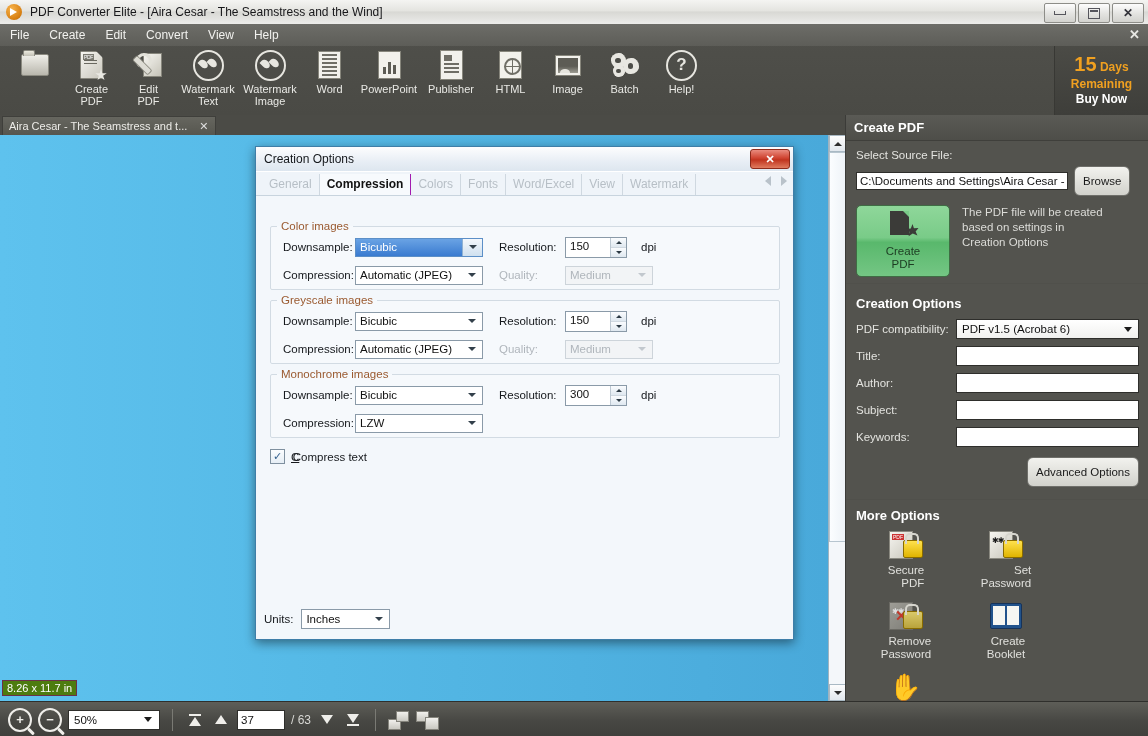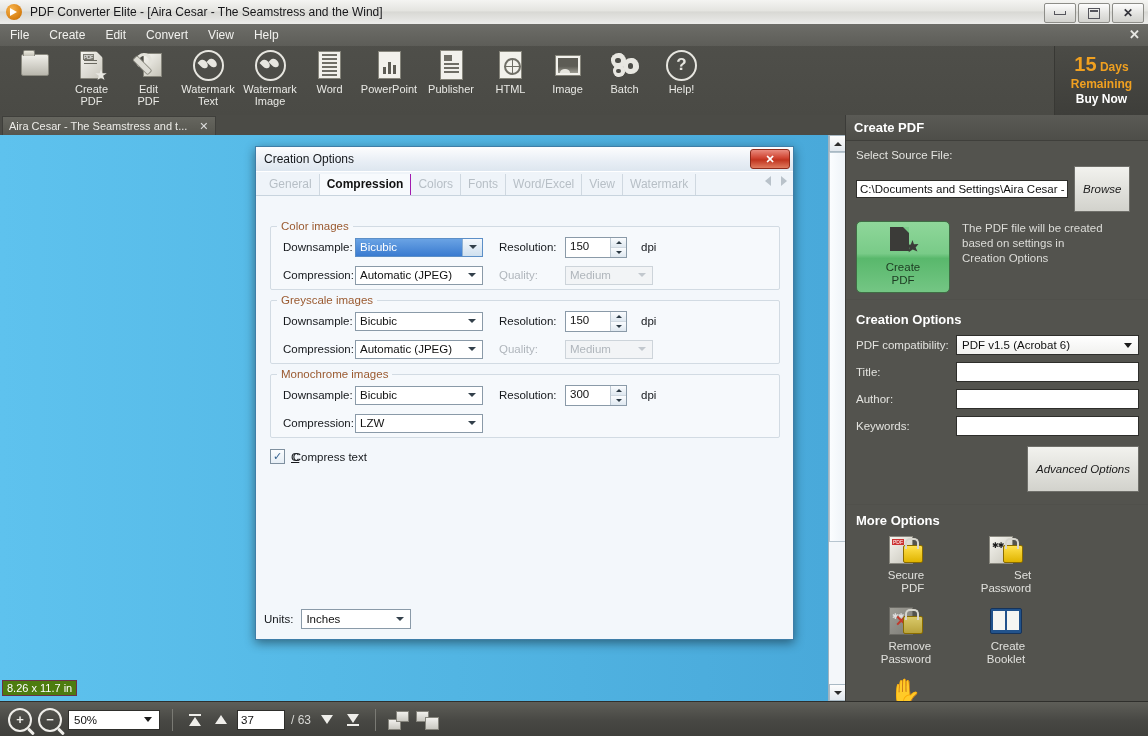--- a/index.html
+++ b/index.html
@@ -151,21 +151,21 @@
   .sb-head{height:25px;background:linear-gradient(to bottom,#5a5a55,#4e4e49);
     border-bottom:1px solid #3f3f3b;display:flex;align-items:center;padding-left:8px;}
   .sb-head h2{margin:0;font-size:13px;color:#ffffff;font-weight:bold;}
   .sb-sec{padding:8px 10px 6px 10px;border-bottom:1px solid #46464233;}
   .sb-lab{color:#e3e3df;font-size:11.5px;}
   .sb-title{color:#ffffff;font-size:13px;font-weight:bold;margin:6px 0 8px 0;}
   .txtfield{background:#ffffff;border:1px solid #2e2e2b;height:18px;font-size:11.5px;
     padding:0 3px;box-sizing:border-box;color:#111;font-family:"Liberation Sans",sans-serif;
     line-height:16px;white-space:nowrap;overflow:hidden;}
   .btn3d{background:linear-gradient(to bottom,#f2f2ee,#d2d2cc);border:1px solid #6f6f6a;
-    font-size:11.5px;color:#1a1a1a;padding:16px 8px;border-radius:0;font-family:"Liberation Sans",sans-serif;font-style:italic;}
+    font-size:11.5px;color:#1a1a1a;padding:8px 8px;border-radius:6px;font-family:"Liberation Sans",sans-serif;}
   .createbtn{width:92px;height:70px;border:1px solid #3f6d44;border-radius:5px;
     background:linear-gradient(to bottom,#8fd79a 0%,#79cb88 45%,#59b86c 52%,#74c684 100%);
     display:flex;flex-direction:column;align-items:center;justify-content:center;
     color:#1d3b22;font-size:11.5px;line-height:13px;text-align:center;}
   .cb-ic{width:26px;height:28px;position:relative;margin-bottom:6px;}
   .cb-ic .pg{position:absolute;left:0;top:0;width:19px;height:24px;background:#3b3b38;}
   .cb-ic .pg:after{content:"";position:absolute;right:0;top:0;border-top:6px solid #79cb88;border-left:6px solid transparent;}
   .cb-ic .st{position:absolute;right:-3px;bottom:2px;width:13px;height:13px;background:#3b3b38;
     clip-path:polygon(50% 0,61% 33%,96% 30%,74% 57%,88% 88%,52% 74%,20% 95%,26% 60%,0 38%,37% 34%);}
   .createnote{color:#dcdcd8;font-size:11.5px;line-height:15px;margin-left:12px;}
@@ -511,20 +511,24 @@
       </div>
 
       <div class="frow">
         <div class="fl">Title:</div>
         <div class="txtfield" style="flex:1;height:20px;"></div>
       </div>
       <div class="frow">
         <div class="fl">Author:</div>
         <div class="txtfield" style="flex:1;height:20px;"></div>
       </div>
+      <div class="frow">
+        <div class="fl">Subject:</div>
+        <div class="txtfield" style="flex:1;height:20px;"></div>
+      </div>
       <div class="frow" style="margin-bottom:10px;">
         <div class="fl">Keywords:</div>
         <div class="txtfield" style="flex:1;height:20px;"></div>
       </div>
 
       <div style="display:flex;justify-content:flex-end;padding-bottom:6px;">
         <div class="btn3d">Advanced Options</div>
       </div>
     </div>
 
@@ -770,21 +774,21 @@
         </div>
       </fieldset>
 
       <div style="position:absolute;left:14px;top:277px;display:flex;align-items:center;gap:6px;">
         <div class="chk">✓</div>
         <div class="lbl"><span class="u">C</span><span style="margin-left:-6.5px;">Compress text</span></div>
       </div>
 
       <div style="position:absolute;left:8px;top:437px;display:flex;align-items:center;gap:8px;">
         <div class="lbl">Units:</div>
-        <div class="cmb" style="width:110px;height:20px;">
+        <div class="cmb" style="width:89px;height:20px;">
           <span>Inches</span>
           <i class="ar"></i>
         </div>
       </div>
 
 
     </div>
   </div>
 
 </div>

